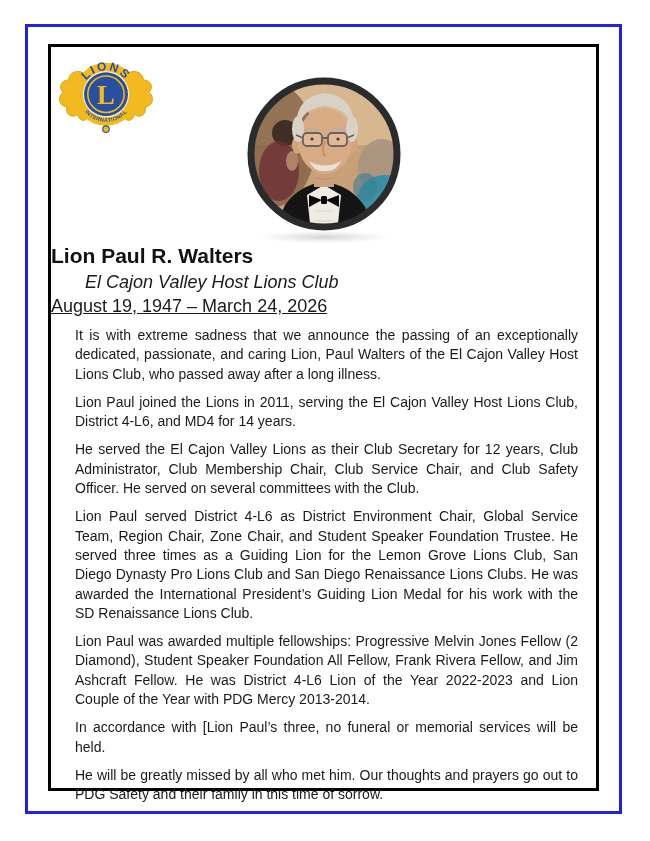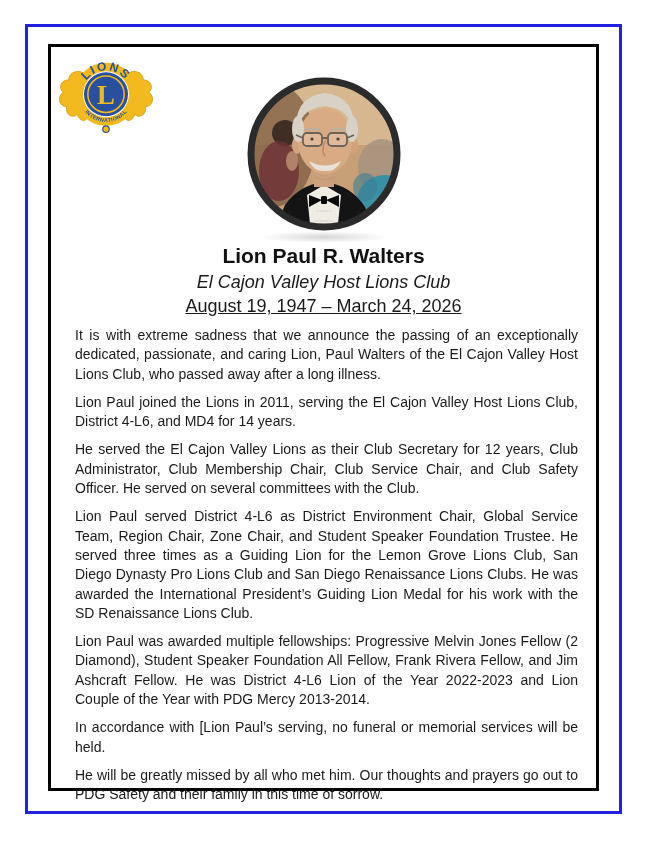--- a/index.html
+++ b/index.html
@@ -39,35 +39,35 @@
     position: absolute;
     left: 50%; top: 184px;
     transform: translateX(-50%);
     width: 130px; height: 12px;
     background: radial-gradient(ellipse at center, rgba(0,0,0,0.16) 0%, rgba(0,0,0,0) 70%);
   }
   .header-block {
     position: absolute;
     left: 0; top: 196px;
     width: 100%;
-    text-align: center;
     color: #1a1a1a;
   }
   .memorial-title {
     font-size: 21px;
     font-weight: bold;
     line-height: 26px;
     color: #111111;
   }
   .club-subtitle {
     font-size: 18px;
     font-style: italic;
     line-height: 24px;
     margin-top: 1px;
     color: #1a1a1a;
+    margin-left: 34px;
   }
   .life-dates {
     font-size: 18px;
     line-height: 23px;
     margin-top: 1px;
     color: #1a1a1a;
     text-decoration: underline;
   }
   .obituary-body {
     position: absolute;
@@ -187,19 +187,19 @@
         <div class="club-subtitle">El Cajon Valley Host Lions Club</div>
         <div class="life-dates">August 19, 1947 – March 24, 2026</div>
       </div>
 
       <div class="obituary-body">
         <p>It is with extreme sadness that we announce the passing of an exceptionally dedicated, passionate, and caring Lion, Paul Walters of the El Cajon Valley Host Lions Club, who passed away after a long illness.</p>
         <p>Lion Paul joined the Lions in 2011, serving the El Cajon Valley Host Lions Club, District 4-L6, and MD4 for 14 years.</p>
         <p>He served the El Cajon Valley Lions as their Club Secretary for 12 years, Club Administrator, Club Membership Chair, Club Service Chair, and Club Safety Officer. He served on several committees with the Club.</p>
         <p>Lion Paul served District 4-L6 as District Environment Chair, Global Service Team, Region Chair, Zone Chair, and Student Speaker Foundation Trustee. He served three times as a Guiding Lion for the Lemon Grove Lions Club, San Diego Dynasty Pro Lions Club and San Diego Renaissance Lions Clubs. He was awarded the International President’s Guiding Lion Medal for his work with the SD Renaissance Lions Club.</p>
         <p>Lion Paul was awarded multiple fellowships: Progressive Melvin Jones Fellow (2 Diamond), Student Speaker Foundation All Fellow, Frank Rivera Fellow, and Jim Ashcraft Fellow.  He was District 4-L6 Lion of the Year 2022-2023 and Lion Couple of the Year with PDG Mercy 2013-2014.</p>
-        <p>In accordance with [Lion Paul’s serving, no funeral or memorial services will be held.</p>
+        <p>In accordance with [Lion Paul’s three, no funeral or memorial services will be held.</p>
         <p>He will be greatly missed by all who met him. Our thoughts and prayers go out to PDG Safety and their family in this time of sorrow.</p>
       </div>
 
     </div>
   </div>
 </div>
 
 </body></html>

